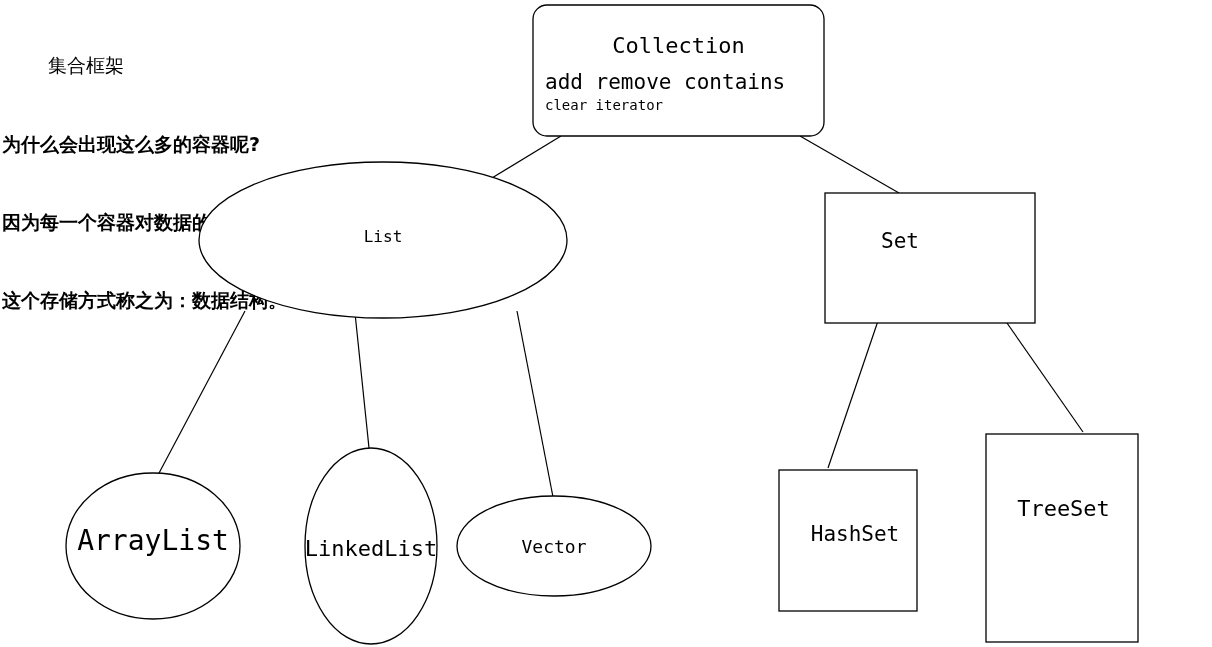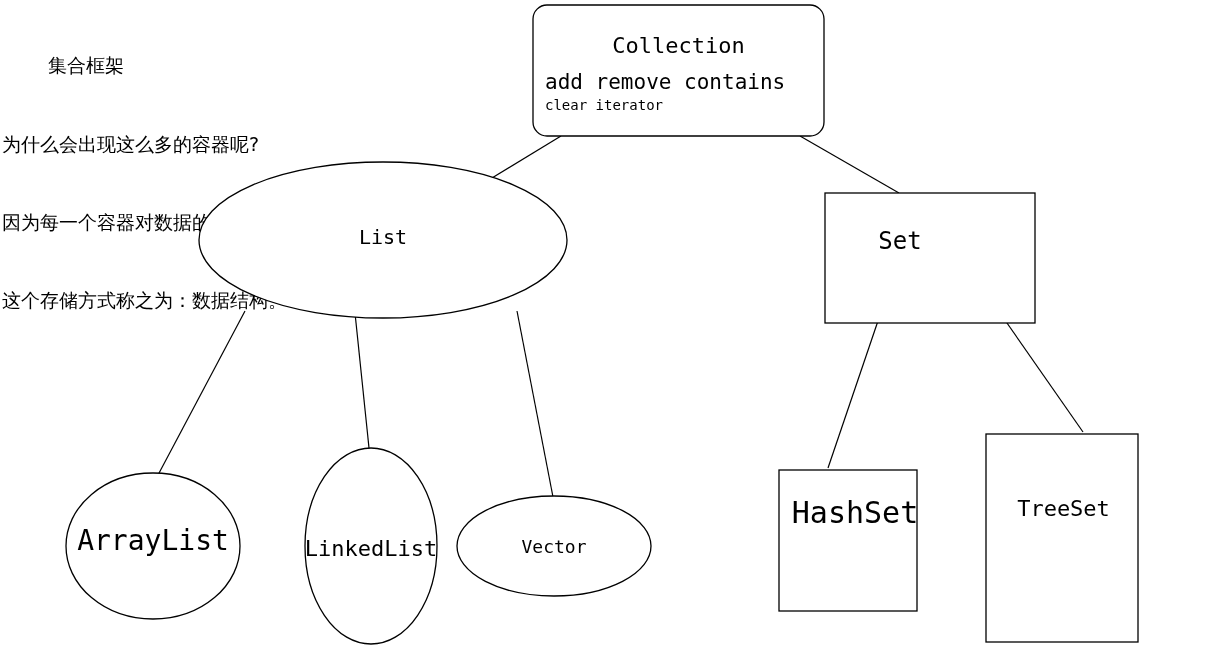--- a/index.html
+++ b/index.html
@@ -38,20 +38,21 @@
   }
   .note-title {
     padding-left: 48px;
     font-size: 19px;
     line-height: 27px;
   }
   .note-line {
     padding-left: 2px;
     font-size: 19px;
     line-height: 26px;
+    font-weight: bold;
   }
   .node-label {
     position: absolute;
     color: #000000;
     font-family: "DejaVu Sans Mono", "Liberation Mono", monospace;
     white-space: pre;
     text-align: center;
   }
 </style>
 </head>
@@ -86,27 +87,27 @@
       <ellipse cx="554" cy="546" rx="97" ry="50"></ellipse>
       <rect x="779" y="470" width="138" height="141"></rect>
       <rect x="986" y="434" width="152" height="208"></rect>
     </g>
   </svg>
 
   <div class="node-label" style="left:533px; top:33px; width:291px; font-size:22px; line-height:26px;">Collection</div>
   <div class="node-label" style="left:545px; top:71px; width:291px; text-align:left; font-size:21px; line-height:23px;">add remove contains</div>
   <div class="node-label" style="left:545px; top:94px; width:291px; text-align:left; font-size:14px; line-height:23px;">clear iterator</div>
 
-  <div class="node-label" style="left:199px; top:224px; width:368px; font-size:20px; line-height:26px;">List</div>
+  <div class="node-label" style="left:199px; top:224px; width:368px; font-size:16px; line-height:26px;">List</div>
 
-  <div class="node-label" style="left:825px; top:228px; width:150px; font-size:24px; line-height:26px;">Set</div>
+  <div class="node-label" style="left:825px; top:228px; width:150px; font-size:21px; line-height:26px;">Set</div>
 
   <div class="node-label" style="left:66px; top:528px; width:174px; font-size:28px; line-height:26px;">ArrayList</div>
 
   <div class="node-label" style="left:238px; top:524px; width:266px; font-size:22px; line-height:26px;margin-top:12px;">LinkedList</div>
 
   <div class="node-label" style="left:457px; top:534px; width:194px; font-size:18px; line-height:26px;">Vector</div>
 
-  <div class="node-label" style="left:779px; top:500px; width:152px; font-size:30px; line-height:26px;">HashSet</div>
+  <div class="node-label" style="left:779px; top:521px; width:152px; font-size:21px; line-height:26px;">HashSet</div>
 
   <div class="node-label" style="left:986px; top:496px; width:155px; font-size:22px; line-height:26px;">TreeSet</div>
 
 </div>
 
 </body></html>

